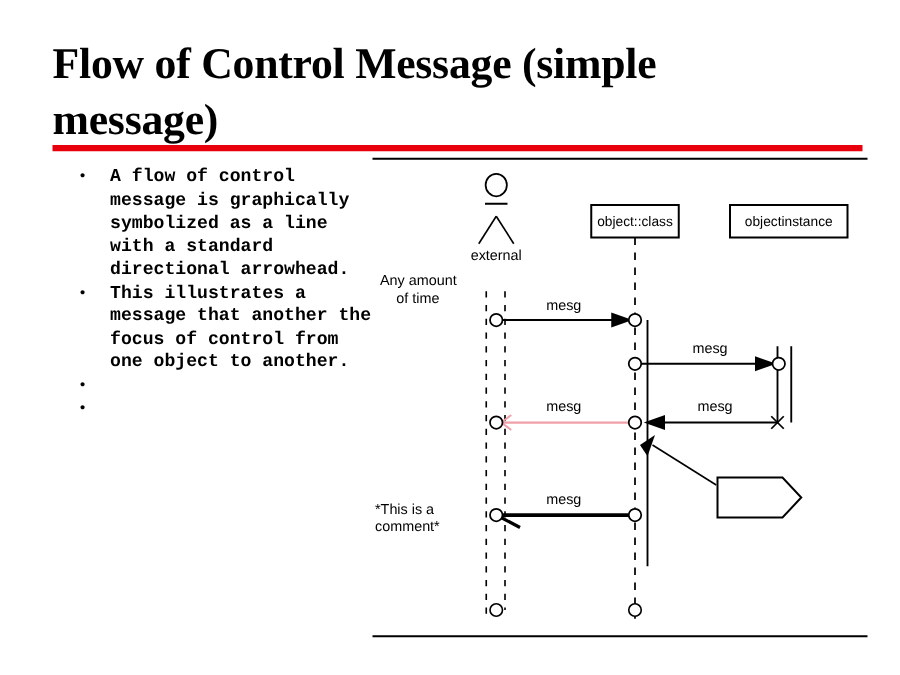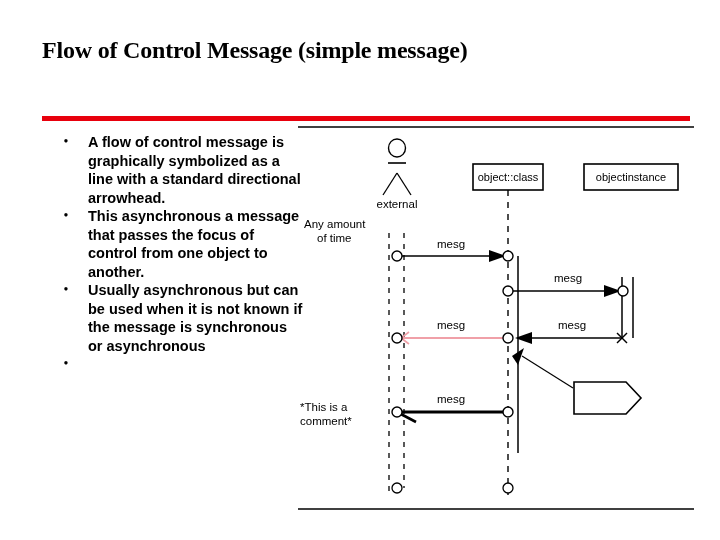--- a/index.html
+++ b/index.html
@@ -16,21 +16,21 @@
   }
 
   
   #slide-title {
     position: absolute;
     left: 42px;
     top: 28px;
     width: 600px;
     font-family: "Liberation Serif", serif;
     font-weight: bold;
-    font-size: 24px;
+    font-size: 35px;
     line-height: 45px;
     color: #000000;
     letter-spacing: -0.2px;
   }
   #title-rule {
     position: absolute;
     left: 42px;
     top: 116px;
     width: 648px;
     height: 5px;
@@ -53,21 +53,21 @@
     width: 44px;
     flex: 0 0 44px;
     text-align: center;
     font-size: 14px;
     line-height: 18.5px;
     color: #000;
     font-family: "Liberation Serif", serif;
   }
   .bullet-text {
     flex: 1 1 auto;
-    font-family: Liberation Sans, sans-serif;
+    font-family: Liberation Mono, monospace;
     font-weight: bold;
     font-size: 14.5px;
     line-height: 18.5px;
     color: #000000;
   }
 
   
   #diagram {
     position: absolute;
     left: 296px;
@@ -86,26 +86,25 @@
 
 <div id="bullets">
 
   <div class="bullet-row">
     <div class="bullet-mark">•</div>
     <div class="bullet-text">A flow of control message is graphically symbolized as a line with a standard directional arrowhead.</div>
   </div>
 
   <div class="bullet-row">
     <div class="bullet-mark">•</div>
-    <div class="bullet-text">This asynchronous a message that passes the focus of control from one object to another.</div>
-  </div>
-
-  <div class="bullet-row">
-    <div class="bullet-mark">•</div>
-    <div class="bullet-text">Usually asynchronous but can be used when it is not known if the message is synchronous or asynchronous</div>
+    <div class="bullet-text">This illustrates a message that another the focus of control from one object to another.</div>
+  </div>
+
+  <div class="bullet-row">
+    <div class="bullet-mark">•</div>
   </div>
 
   <div class="bullet-row">
     <div class="bullet-mark">•</div>
   </div>
 
 </div>
 
 <div id="diagram">
 <svg width="400" height="400" viewBox="0 0 400 400" xmlns="http://www.w3.org/2000/svg">

